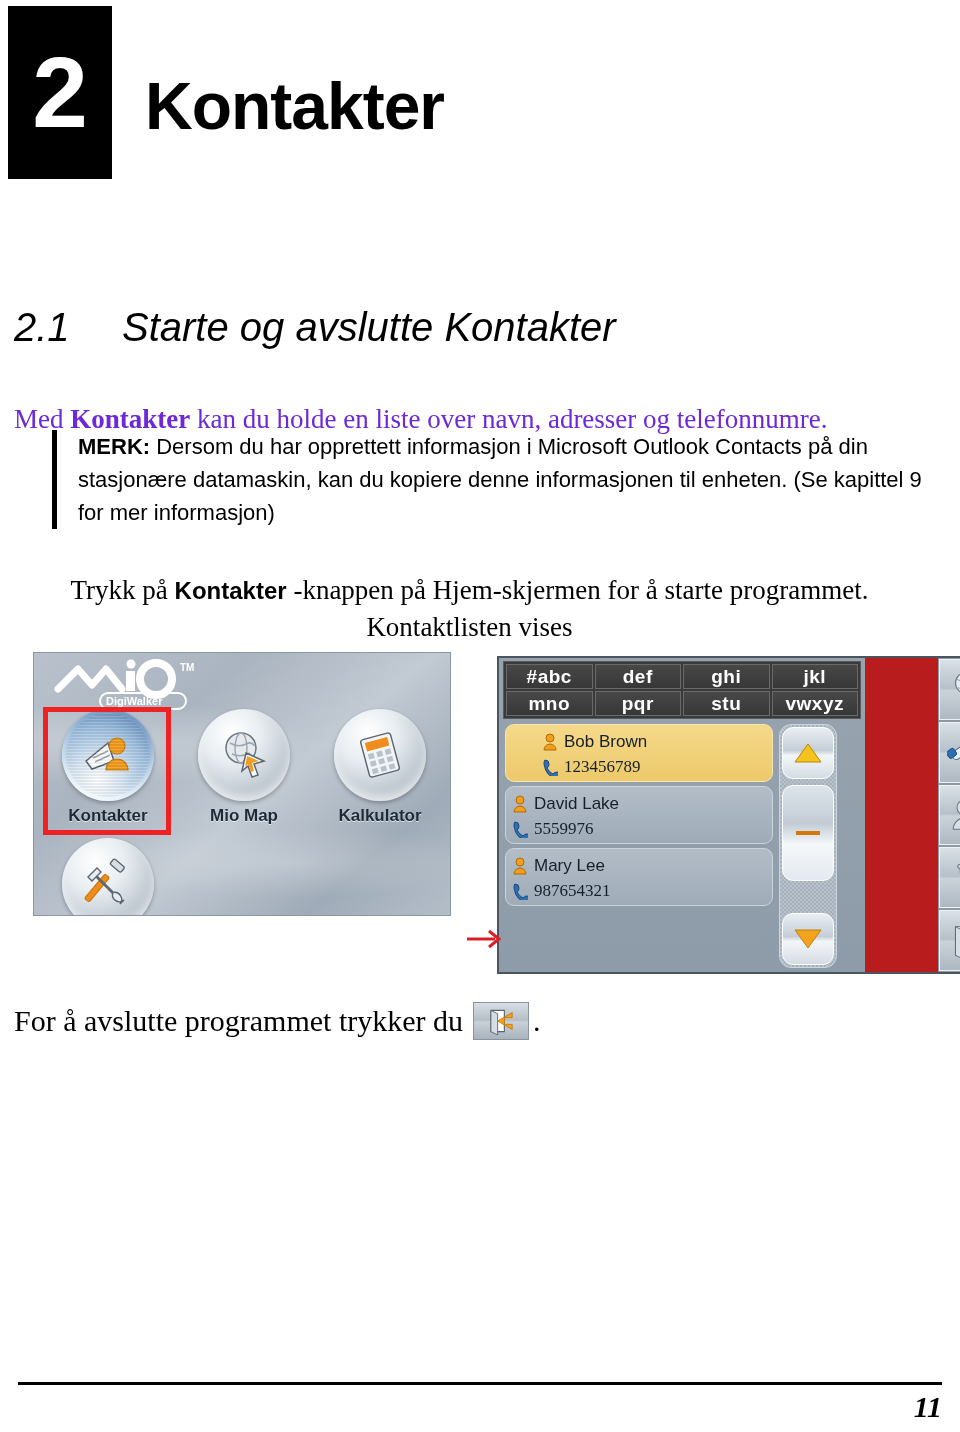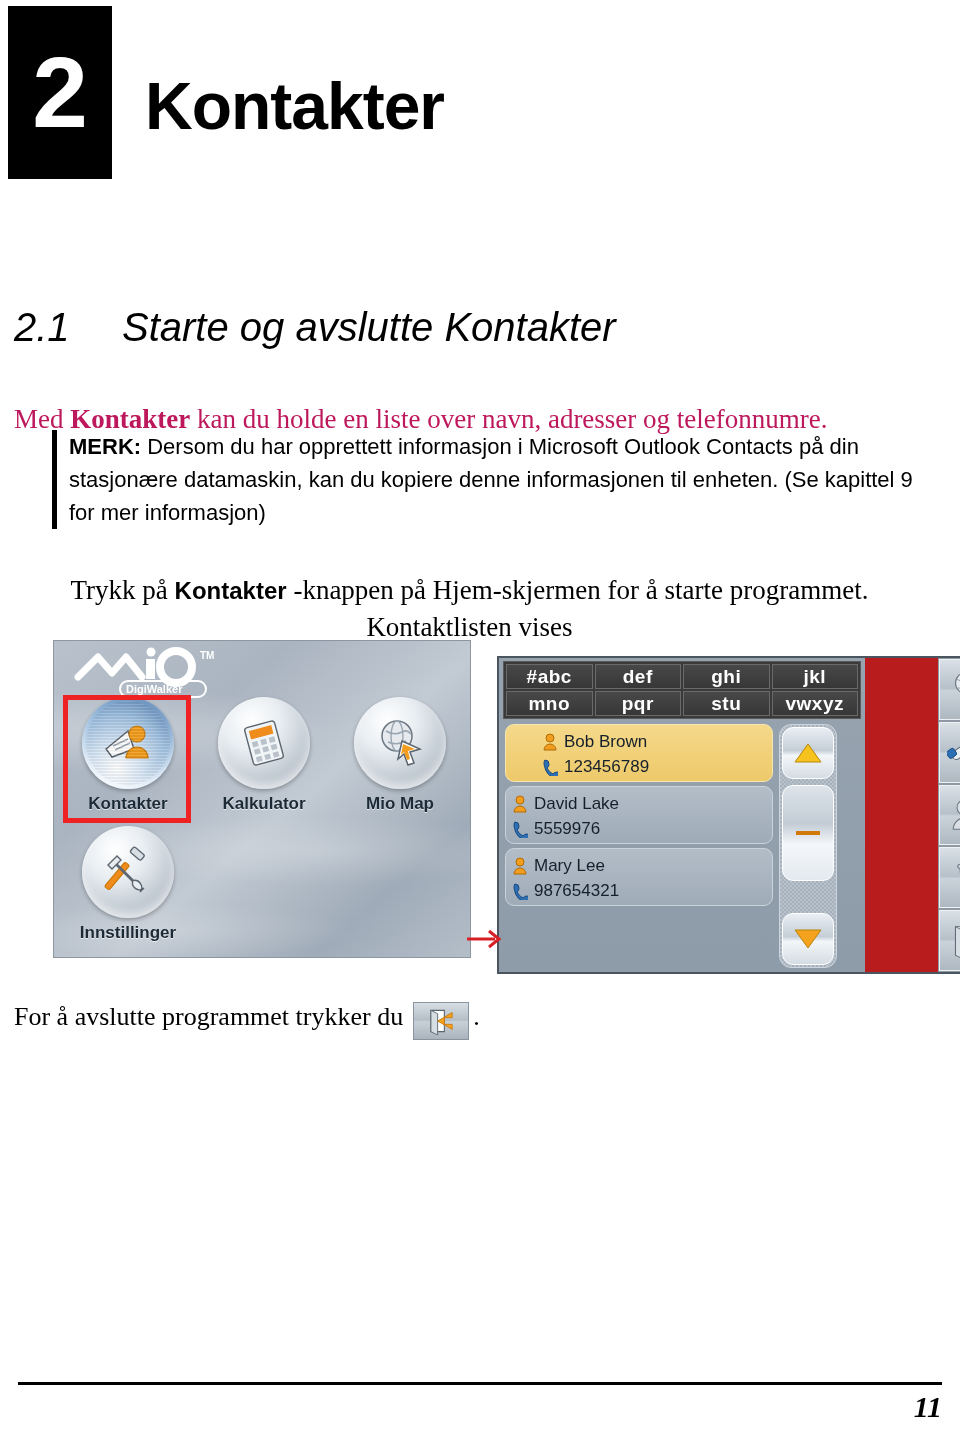--- a/index.html
+++ b/index.html
@@ -69,31 +69,31 @@
 
   
   #intro-paragraph {
     position: absolute;
     left: 14px;
     top: 375px;
     width: 910px;
     font-family: "Liberation Serif", serif;
     font-size: 27px;
     line-height: 34px;
-    color: #be185d;
+    color: #6d28d9;
   }
   .bold-serif { font-weight: bold; }
 
   
   #note-block {
     position: absolute;
     left: 52px;
     top: 430px;
     width: 875px;
-    padding-left: 12px;
+    padding-left: 21px;
     border-left: 5px solid #000000;
     font-family: "Liberation Sans", sans-serif;
     font-size: 22px;
     line-height: 33px;
     color: #000000;
   }
   #note-block .note-label { font-weight: bold; }
 
   
   #instruction-paragraph {
@@ -119,29 +119,28 @@
     left: 33px;
     top: 640px;
     width: 896px;
     height: 320px;
   }
 
   
   #home-screen {
     position: absolute;
     left: 0;
-    top: 0;
+    top: 12px;
     width: 418px;
-    height: 318px;
+    height: 264px;
     background:
       linear-gradient(140deg, #b9c2cc 0%, #aab4c0 30%, #c2cad3 55%, #9fabb8 80%, #b4bec9 100%);
     border: 1px solid #8d97a2;
     box-sizing: border-box;
     overflow: hidden;
-    margin-left: 20px;
   }
   #home-screen::before {
     
     content: "";
     position: absolute;
     left: -40px;
     top: 30px;
     width: 520px;
     height: 300px;
     background:
@@ -312,21 +311,21 @@
     height: 25px;
   }
   .contact-name {
     font-family: "Liberation Sans", sans-serif;
     font-size: 17px;
     color: #15202b;
     margin-left: 6px;
     white-space: nowrap;
   }
   .contact-phone {
-    font-family: Liberation Sans, sans-serif;
+    font-family: Liberation Serif, serif;
     font-size: 17px;
     color: #15202b;
     margin-left: 6px;
     white-space: nowrap;
   }
   #list-scrollbar {
     position: absolute;
     left: 280px;
     top: 66px;
     width: 58px;
@@ -388,23 +387,24 @@
     align-items: center;
     justify-content: center;
   }
 
   
   #exit-line {
     position: absolute;
     left: 14px;
     top: 1002px;
     font-family: "Liberation Serif", serif;
-    font-size: 26px;
+    font-size: 30px;
     color: #000000;
     display: flex;
+    align-items: center;
   }
   #exit-inline-button {
     display: inline-flex;
     align-items: center;
     justify-content: center;
     width: 56px;
     height: 38px;
     margin: 0 4px 0 10px;
     background: linear-gradient(to bottom, #d7dee4 0%, #b5bec7 48%, #c9d1d8 52%, #a9b3bd 100%);
     border: 1px solid #8a949e;
@@ -471,20 +471,34 @@
         <div class="app-bubble selected">
           <svg viewBox="0 0 56 56" width="56" height="56" aria-hidden="true">
             <polygon points="6,34 28,16 34,34 12,42" fill="#ffffff" stroke="#56606a" stroke-width="1.5"></polygon>
             <line x1="13" y1="31" x2="28" y2="24" stroke="#9aa6b2" stroke-width="1.6"></line>
             <line x1="15" y1="35" x2="30" y2="28" stroke="#9aa6b2" stroke-width="1.6"></line>
             <circle cx="37" cy="19" r="8" fill="#f29d1d" stroke="#c97a0c" stroke-width="1.2"></circle>
             <path d="M26 43 a11 11 0 0 1 22 0 z" fill="#f29d1d" stroke="#c97a0c" stroke-width="1.2"></path>
           </svg>
         </div>
         <div class="app-label">Kontakter</div>
+      </div>
+
+      <div class="app-cell">
+        <div class="app-bubble">
+          <svg viewBox="0 0 56 56" width="56" height="56" aria-hidden="true">
+            <circle cx="25" cy="21" r="15" fill="#e6eaee" stroke="#6b7681" stroke-width="1.5"></circle>
+            <path d="M14 16 q8 5 16 1 q5 -3 9 2" fill="none" stroke="#9aa6b2" stroke-width="1.6"></path>
+            <path d="M16 27 q9 4 18 -1" fill="none" stroke="#9aa6b2" stroke-width="1.6"></path>
+            <ellipse cx="25" cy="21" rx="6" ry="15" fill="none" stroke="#9aa6b2" stroke-width="1.4"></ellipse>
+            <polygon points="30,26 48,34 38,37 42,48 36,50 32,39 26,44" fill="#ffffff" stroke="#5b656f" stroke-width="1.5"></polygon>
+            <polygon points="31,29 43,34 36,36 38,44 35,45 32,37 29,40" fill="#f29d1d"></polygon>
+          </svg>
+        </div>
+        <div class="app-label">Mio Map</div>
       </div>
 
       <div class="app-cell">
         <div class="app-bubble">
           <svg viewBox="0 0 56 56" width="54" height="54" aria-hidden="true">
             <g transform="rotate(-15 28 28)">
               <rect x="12" y="8" width="32" height="40" rx="3" fill="#f2f5f7" stroke="#5b656f" stroke-width="1.5"></rect>
               <rect x="16" y="12" width="24" height="9" fill="#f08c1b"></rect>
               <rect x="16" y="24" width="6" height="5.5" fill="#b9c2cb"></rect>
               <rect x="25" y="24" width="6" height="5.5" fill="#b9c2cb"></rect>
@@ -494,34 +508,20 @@
               <rect x="34" y="32" width="6" height="5.5" fill="#b9c2cb"></rect>
               <rect x="16" y="40" width="6" height="5.5" fill="#b9c2cb"></rect>
               <rect x="25" y="40" width="6" height="5.5" fill="#b9c2cb"></rect>
               <rect x="34" y="40" width="6" height="5.5" fill="#b9c2cb"></rect>
             </g>
           </svg>
         </div>
         <div class="app-label">Kalkulator</div>
       </div>
 
-      <div class="app-cell">
-        <div class="app-bubble">
-          <svg viewBox="0 0 56 56" width="56" height="56" aria-hidden="true">
-            <circle cx="25" cy="21" r="15" fill="#e6eaee" stroke="#6b7681" stroke-width="1.5"></circle>
-            <path d="M14 16 q8 5 16 1 q5 -3 9 2" fill="none" stroke="#9aa6b2" stroke-width="1.6"></path>
-            <path d="M16 27 q9 4 18 -1" fill="none" stroke="#9aa6b2" stroke-width="1.6"></path>
-            <ellipse cx="25" cy="21" rx="6" ry="15" fill="none" stroke="#9aa6b2" stroke-width="1.4"></ellipse>
-            <polygon points="30,26 48,34 38,37 42,48 36,50 32,39 26,44" fill="#ffffff" stroke="#5b656f" stroke-width="1.5"></polygon>
-            <polygon points="31,29 43,34 36,36 38,44 35,45 32,37 29,40" fill="#f29d1d"></polygon>
-          </svg>
-        </div>
-        <div class="app-label">Mio Map</div>
-      </div>
-
 
 
       <div class="app-cell">
         <div class="app-bubble">
           <svg viewBox="0 0 56 56" width="56" height="56" aria-hidden="true">
             <rect x="30" y="6" width="14" height="7" rx="2" fill="#d7dee4" stroke="#5b656f" stroke-width="1.3" transform="rotate(40 37 10)"></rect>
             <rect x="14" y="16" width="6" height="32" rx="2" fill="#f08c1b" stroke="#c97a0c" stroke-width="1.2" transform="rotate(40 17 32)"></rect>
             <path d="M44 44 a7 7 0 0 1 -11 -8 l-16 -16 -5 5 -4 -4 9 -9 4 4 -5 5 16 16 a7 7 0 0 1 8 11 z" fill="#e8edf1" stroke="#5b656f" stroke-width="1.4"></path>
           </svg>
         </div>

